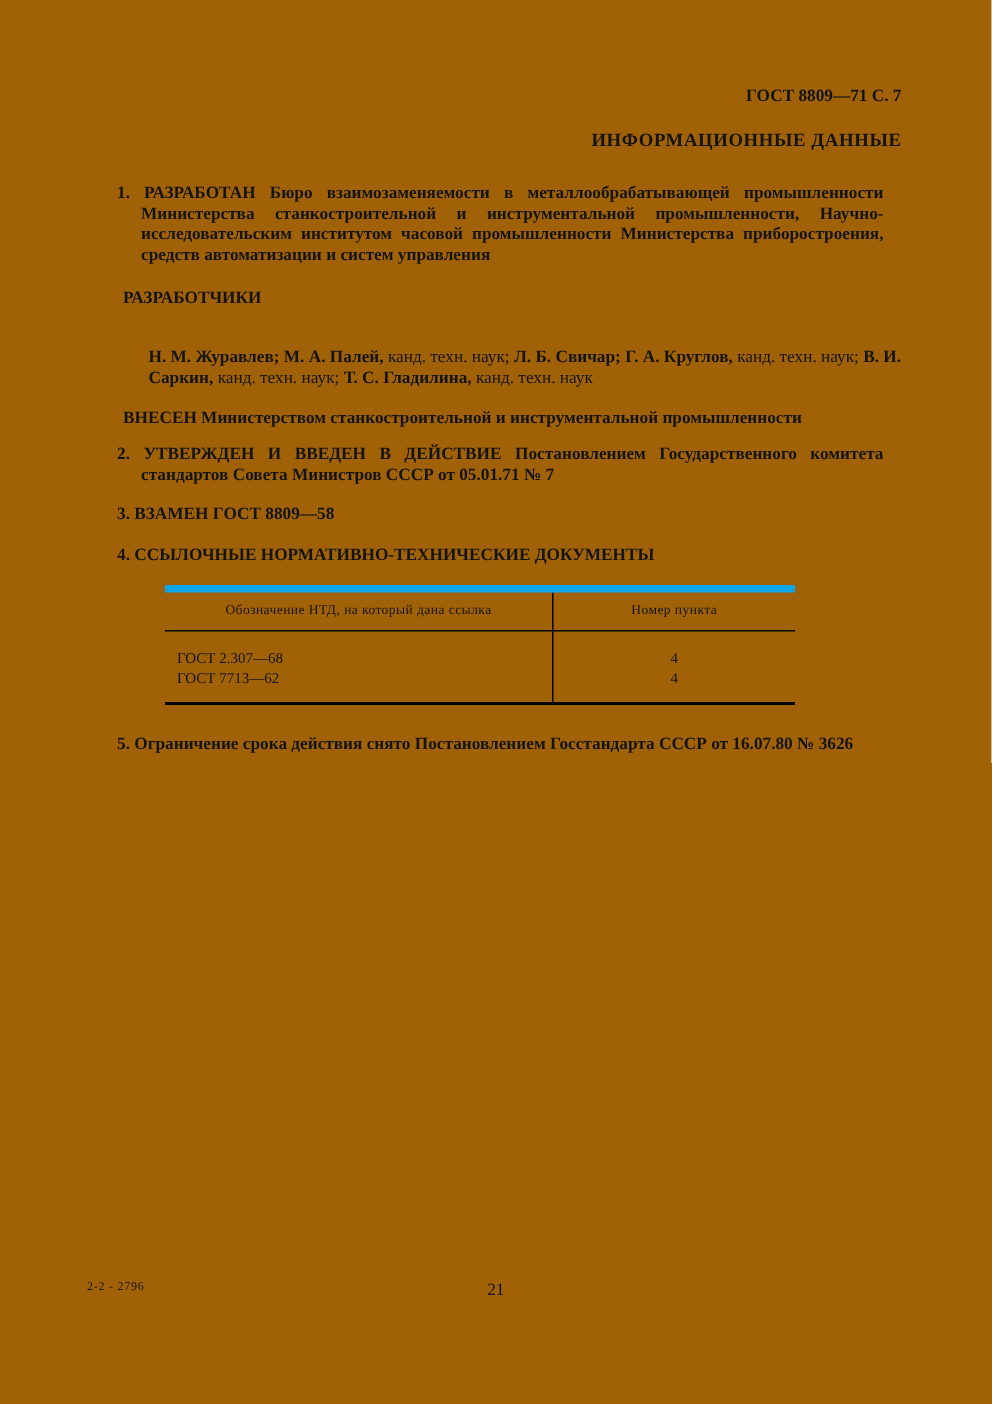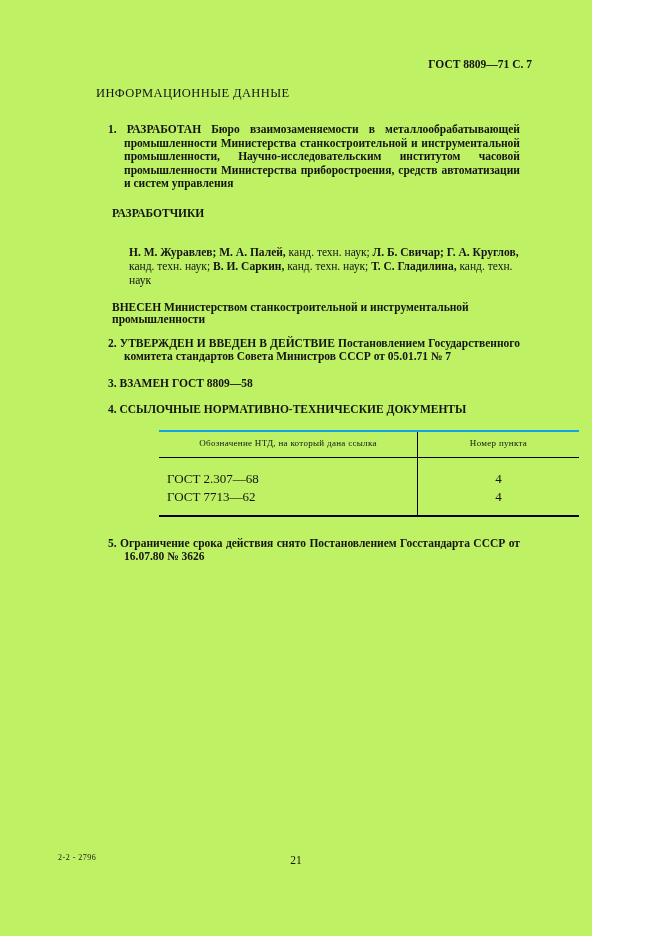--- a/index.html
+++ b/index.html
@@ -2,39 +2,39 @@
 <html><head>
 <meta charset="utf-8">
 <style>
   html, body {
     margin: 0;
     padding: 0;
     background: #ffffff;
   }
   .page {
     position: relative;
-    width: 592px;
+    width: 661px;
     height: 936px;
-    background: #bef264;
+    background: #a16207;
     box-sizing: border-box;
-    padding: 58px 60px 0 96px;
+    padding: 58px 60px 0 66px;
     font-family: "Liberation Serif", serif;
     color: #141414;
     overflow: hidden;
   }
   .header-row {
     text-align: right;
     font-weight: bold;
     font-size: 11.5px;
     margin-bottom: 16px;
   }
   .doc-title {
-    text-align: left;
+    text-align: right;
     font-size: 12.5px;
-    font-weight: normal;
+    font-weight: bold;
     letter-spacing: 0.4px;
     margin: 0 0 22px 0;
   }
   p { margin: 12px; }
   .item {
     font-weight: bold;
     font-size: 11.5px;
     line-height: 13.5px;
     text-align: justify;
     padding-left: 16px;
@@ -51,43 +51,43 @@
     line-height: 14px;
     margin: 0 0 14px 33px;
   }
   .vnesen {
     font-weight: bold;
     font-size: 11.5px;
     margin: 0 0 3px 16px;
   }
   .ntd-table {
     border-collapse: collapse;
-    margin: 6px 0 20px 63px;
+    margin: 6px 0 20px 44px;
     width: 420px;
-    border-top: 2px solid #0ea5e9;
+    border-top: 5px solid #0ea5e9;
     border-bottom: 2px solid #000;
     table-layout: fixed;
   }
   .ntd-table th {
     font-weight: normal;
     font-size: 9px;
     letter-spacing: 0.3px;
     line-height: 11px;
     padding: 6px 24px 8px;
     border-bottom: 1.5px solid #000;
     text-align: center;
     vertical-align: middle;
   }
   .ntd-table th:first-child,
   .ntd-table td:first-child {
     border-right: 1.2px solid #000;
     width: 210px;
   }
   .ntd-table td {
-    font-size: 13px;
+    font-size: 10px;
     padding: 1px 10px;
   }
   .ntd-table td:first-child {
     text-align: left;
     padding-left: 8px;
   }
   .ntd-table td:last-child { text-align: center; }
   .ntd-table tbody tr:first-child td { padding-top: 13px; }
   .ntd-table tbody tr:last-child td { padding-bottom: 10px; }
   .footer-code {

